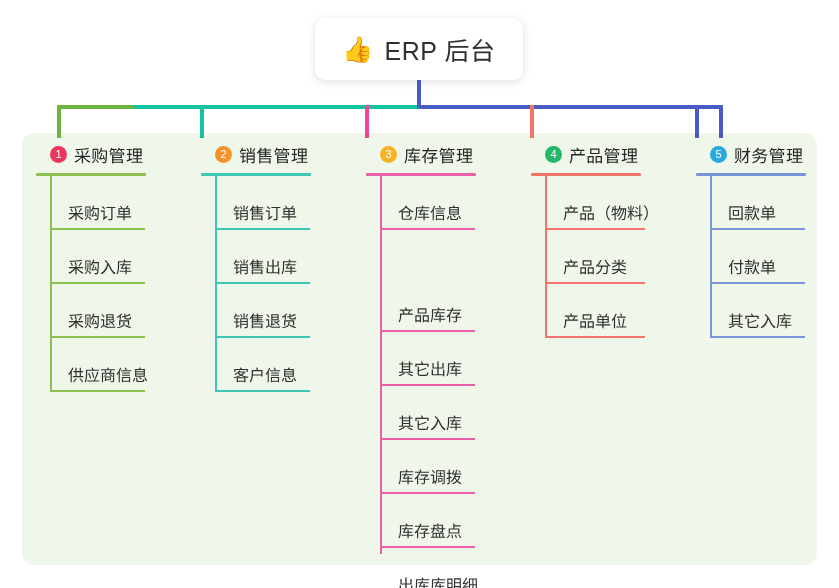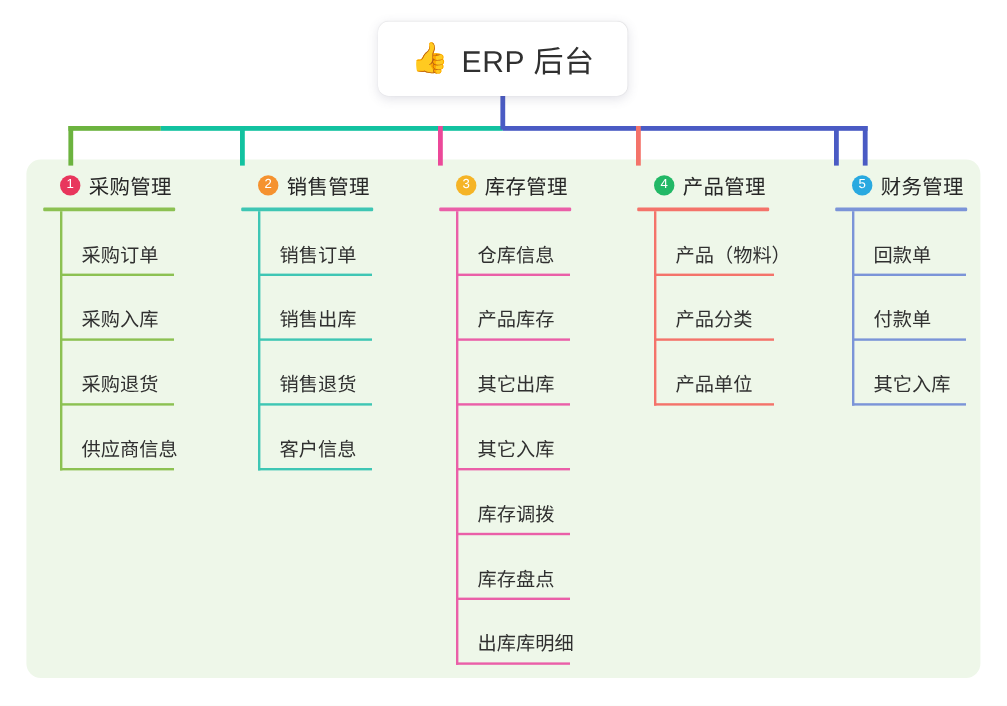--- a/index.html
+++ b/index.html
@@ -252,21 +252,21 @@
           <span class="badge" style="background: rgb(245, 180, 38);">3</span>
           <span class="col-title">库存管理</span>
         </div>
         <div class="head-rule" style="width: 110px; background: rgb(234, 95, 168);"></div>
         <div class="leaves">
           <div class="spine" style="background: rgb(234, 95, 168); height: 378px;"></div>
           <div class="leaf" style="height: 54px;">
             <span class="leaf-text">仓库信息</span>
             <div class="leaf-rule" style="width: 95px; background: rgb(234, 95, 168);"></div>
           </div>
-          <div class="leaf" style="height: 54px;">
+          <div class="leaf" style="height: 70px; margin-top: 32px;">
             <span class="leaf-text">产品库存</span>
             <div class="leaf-rule" style="width: 95px; background: rgb(234, 95, 168);"></div>
           </div>
           <div class="leaf" style="height: 54px;">
             <span class="leaf-text">其它出库</span>
             <div class="leaf-rule" style="width: 95px; background: rgb(234, 95, 168);"></div>
           </div>
           <div class="leaf" style="height: 54px;">
             <span class="leaf-text">其它入库</span>
             <div class="leaf-rule" style="width: 95px; background: rgb(234, 95, 168);"></div>

